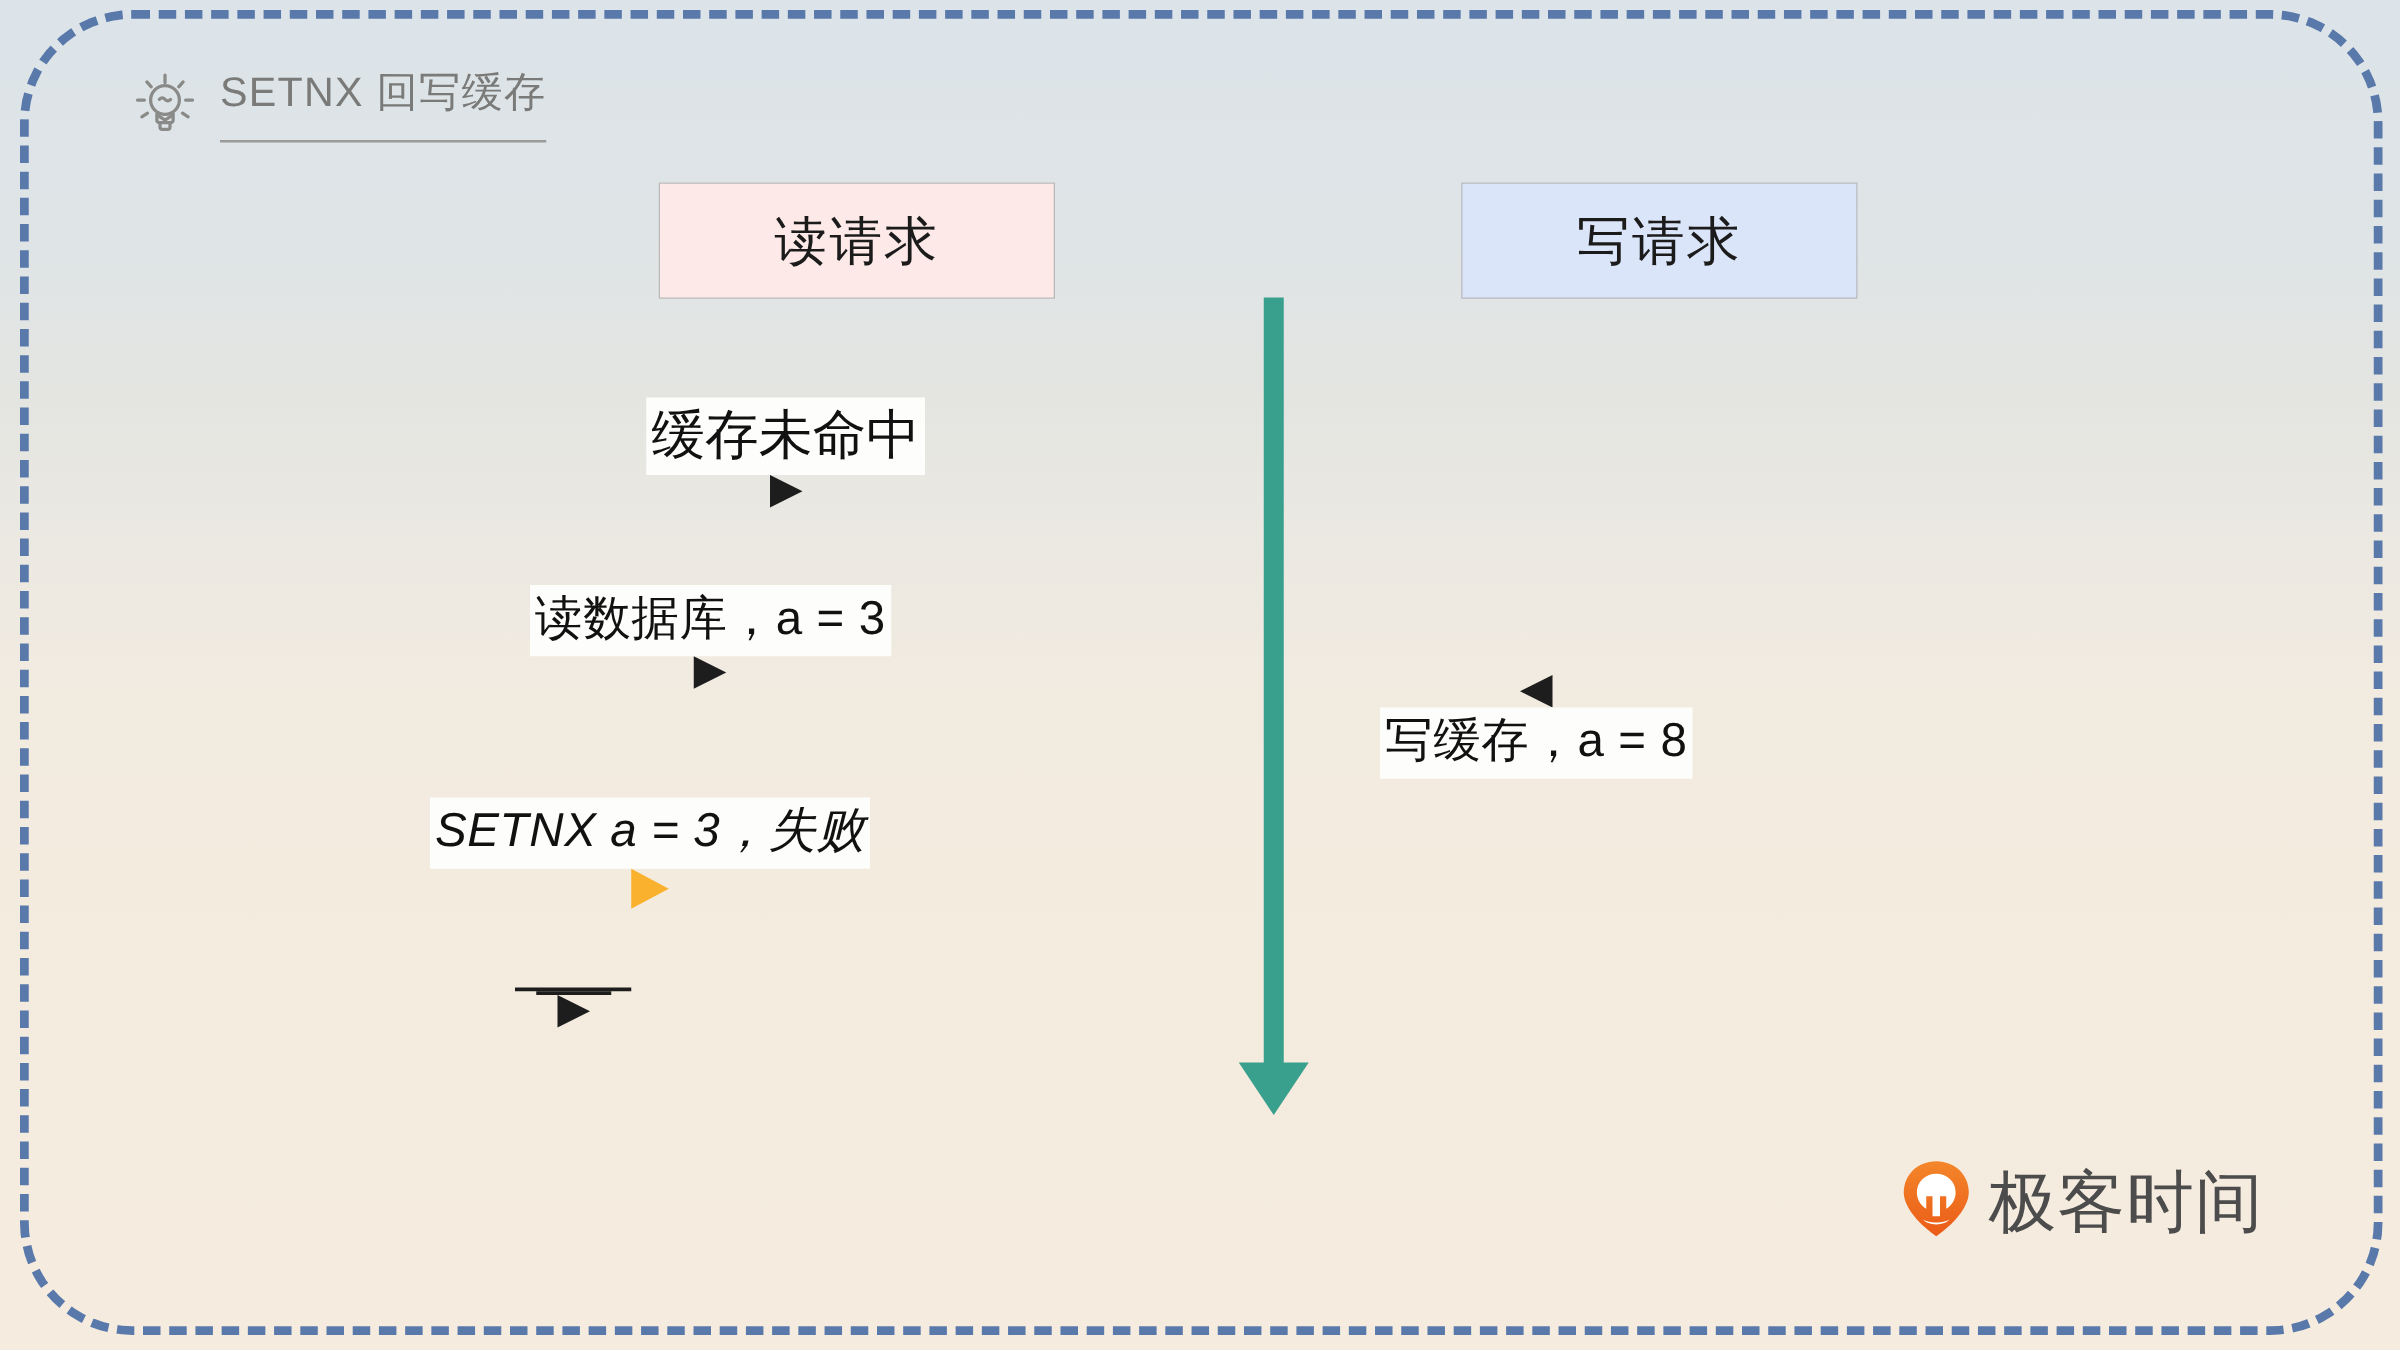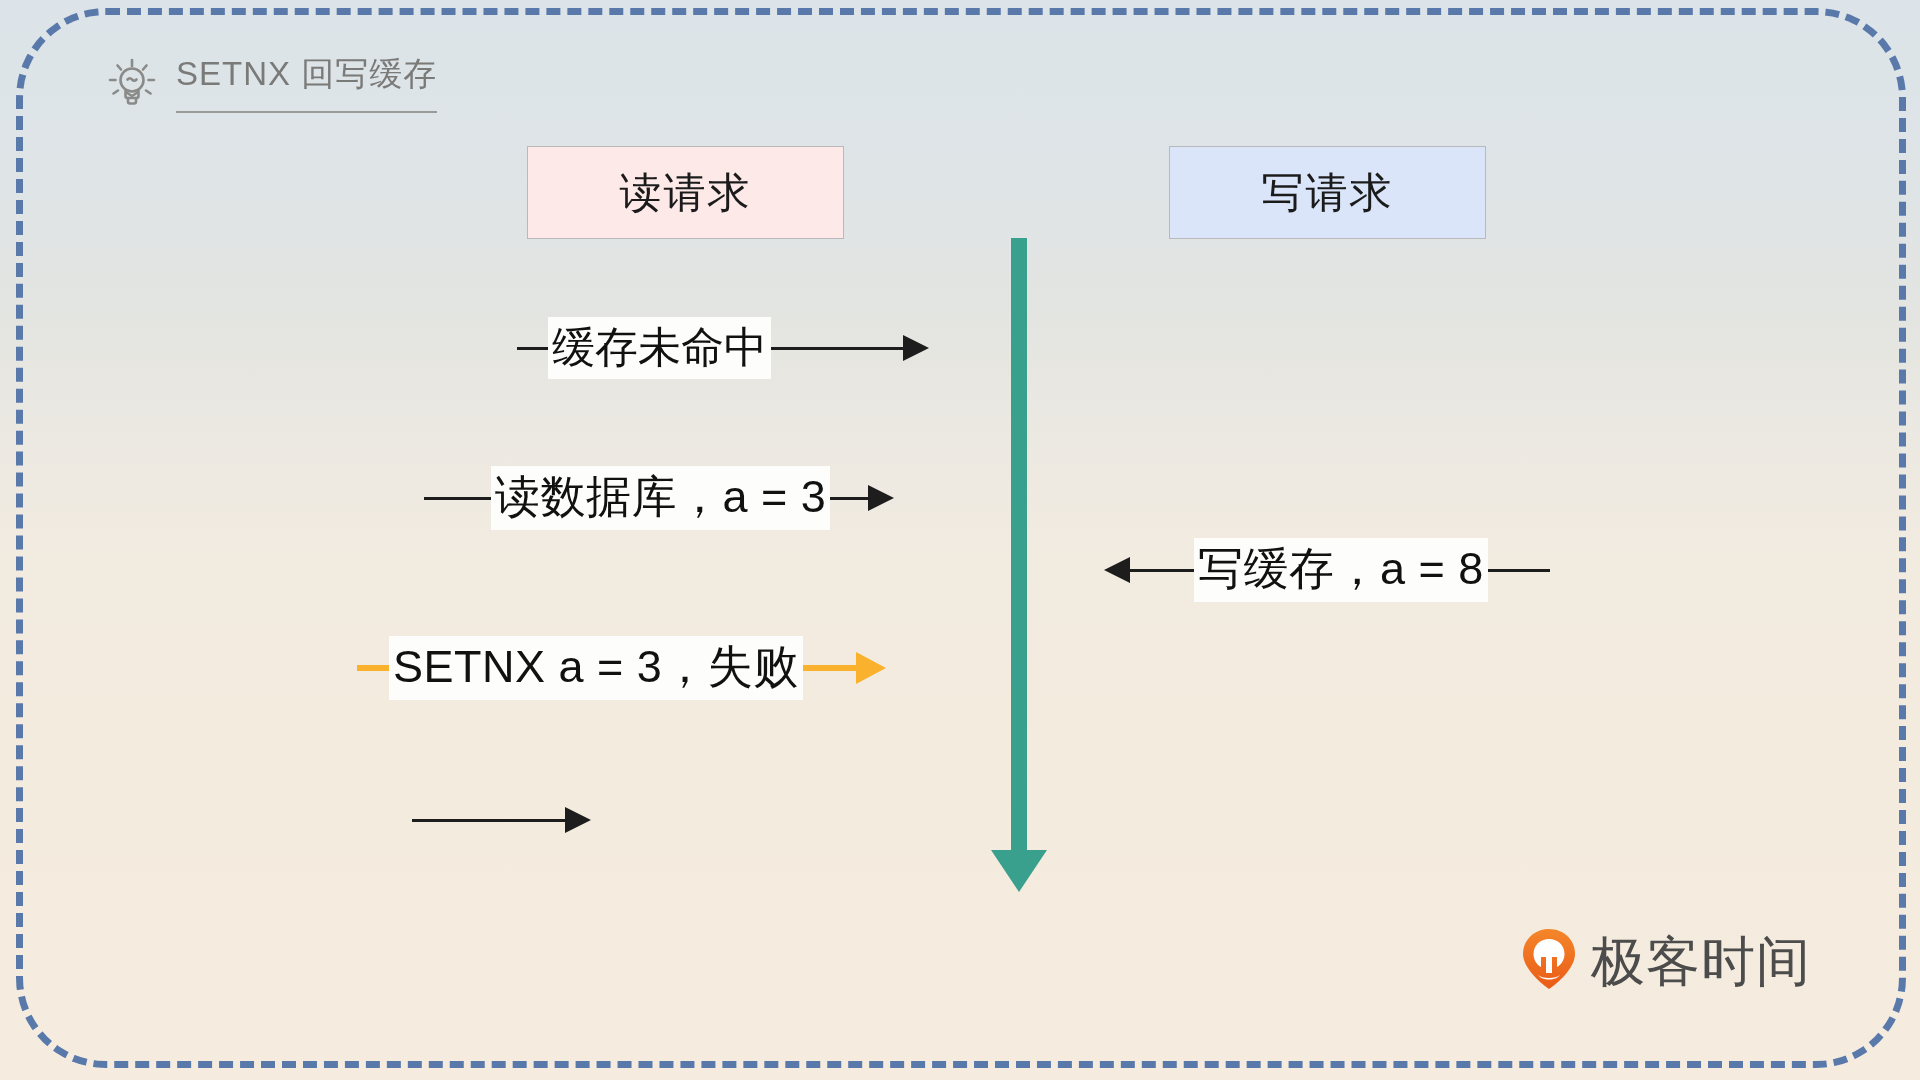--- a/index.html
+++ b/index.html
@@ -105,37 +105,38 @@
     border-right: 28px solid transparent;
     border-top: 42px solid #3aa08e;
   }
 
   
   .msg-row {
     position: absolute;
     display: flex;
     align-items: center;
     height: 60px;
+    flex-direction: column;
   }
   .msg-line {
     height: 3px;
     background: #1d1d1d;
   }
   .msg-line.orange { background: #fab22e; height: 6px; }
 
   .msg-label {
     background: #fdfdfb;
     color: #111111;
     font-size: 43px;
     line-height: 1.12;
     padding: 6px 4px 8px 4px;
     white-space: nowrap;
     letter-spacing: 0px;
   }
-  .msg-label.latin { font-size: 45px; letter-spacing: 0.5px; }
+  .msg-label.latin { font-size: 38px; letter-spacing: 0.5px; }
 
   .head-right {
     width: 0; height: 0;
     border-top: 13px solid transparent;
     border-bottom: 13px solid transparent;
     border-left: 26px solid #1d1d1d;
   }
   .head-right.orange {
     border-top-width: 16px;
     border-bottom-width: 16px;
@@ -145,21 +146,21 @@
     width: 0; height: 0;
     border-top: 13px solid transparent;
     border-bottom: 13px solid transparent;
     border-right: 26px solid #1d1d1d;
   }
 
   
   #row-miss   { left: 517px;  top: 318px; }
   #row-db     { left: 424px;  top: 468px; }
   #row-wcache { left: 1104px; top: 540px; }
-  #row-setnx  { left: 357px;  top: 638px; }
+  #row-setnx  { left: 344px;  top: 638px; font-style: italic; }
   #row-rcache { left: 412px;  top: 790px; }
 
   
   #logo {
     position: absolute;
     left: 1520px;
     top: 928px;
     display: flex;
     align-items: center;
     gap: 13px;

